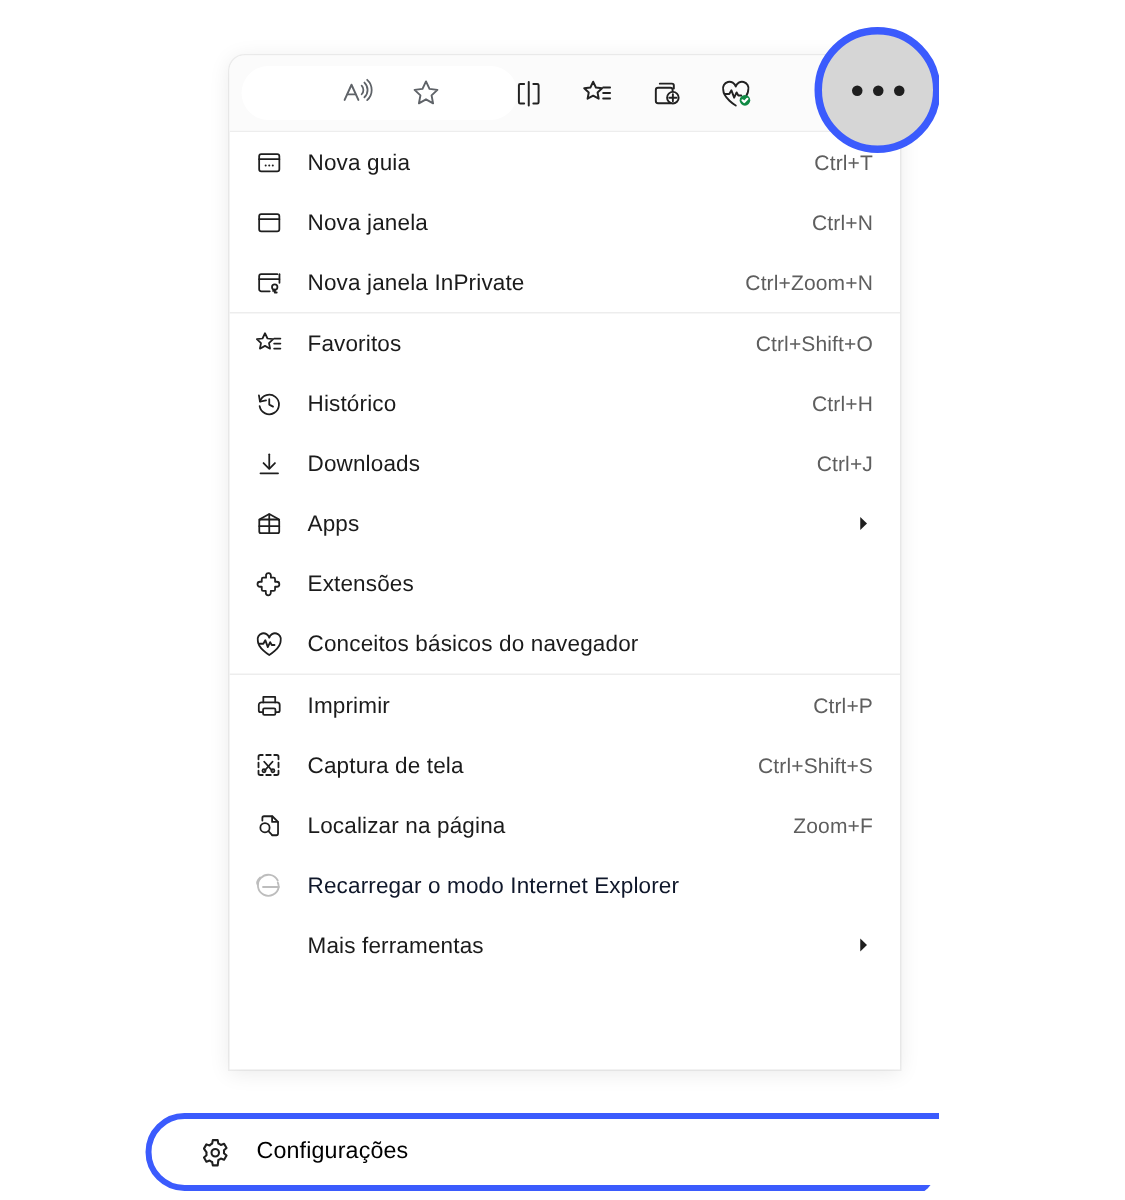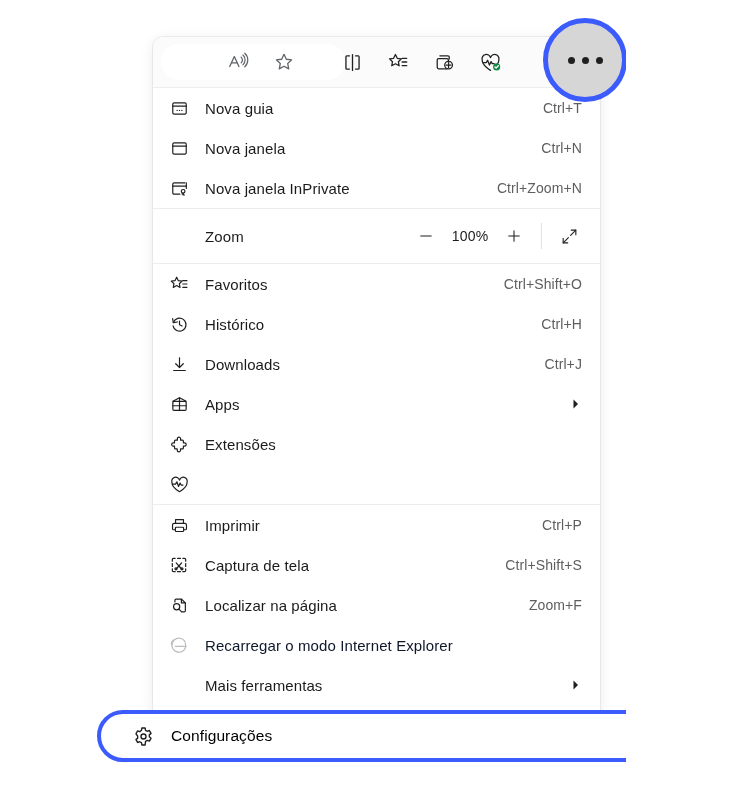--- a/index.html
+++ b/index.html
@@ -144,21 +144,21 @@
     width: 1px;
     height: 26px;
     background: #e2e2e2;
     margin: 0 6px;
   }
 
   
   #settings-wrap {
     position: absolute;
     left: 97px;
-    top: 710px;
+    top: 742px;
     width: 556px;
     height: 52px;
   }
   #settings-highlight {
     position: absolute;
     inset: 0;
     border: 4px solid #3b5bfd;
     border-radius: 26px;
     background: #ffffff;
     box-sizing: border-box;
@@ -298,46 +298,20 @@
             <circle cx="16.6" cy="15.6" r="2.3"></circle>
             <path d="M16.6 17.9 v2.3 h1.7"></path>
             <path d="M15.2 18.9 h1.6"></path>
           </svg>
         </span>
         <span class="row-label">Nova janela InPrivate</span>
         <span class="row-accel">Ctrl+Zoom+N</span>
       </div>
     </div>
 
-    <div class="menu-section">
-      <div class="zoom-row">
-        <span class="zoom-label">Zoom</span>
-        <span class="zoom-ctl">
-          <svg width="18" height="18" viewBox="0 0 24 24" fill="none" stroke="currentColor" stroke-width="1.4" stroke-linecap="round">
-            <path d="M5 12 H19"></path>
-          </svg>
-        </span>
-        <span class="zoom-value">100%</span>
-        <span class="zoom-ctl">
-          <svg width="18" height="18" viewBox="0 0 24 24" fill="none" stroke="currentColor" stroke-width="1.4" stroke-linecap="round">
-            <path d="M5 12 H19"></path>
-              <path d="M12 5 V19"></path>
-          </svg>
-        </span>
-        <span class="zoom-divider"></span>
-        <span class="zoom-ctl">
-          <svg width="19" height="19" viewBox="0 0 24 24" fill="none" stroke="currentColor" stroke-width="1.4" stroke-linecap="round" stroke-linejoin="round">
-            <path d="M20 4 L13.4 10.6"></path>
-              <path d="M14.2 4 H20 V9.8"></path>
-            <path d="M4 20 L10.6 13.4"></path>
-              <path d="M9.8 20 H4 V14.2"></path>
-          </svg>
-        </span>
-      </div>
-    </div>
 
     <div class="menu-section">
 
       <div class="menu-row">
         <span class="row-icon">
           <svg width="20" height="20" viewBox="0 0 24 24" fill="none" stroke="currentColor" stroke-width="1.4" stroke-linecap="round" stroke-linejoin="round">
             <path d="M9.2 3.8 l2.0 4.2 4.5.55 -3.3 3.1 .85 4.5 -4.05-2.25 -4.05 2.25 .85-4.5 -3.3-3.1 4.5-.55 Z"></path>
             <path d="M16.5 8 H21.5"></path>
               <path d="M16.5 12 H21.5"></path>
               <path d="M16.5 16 H21.5"></path>
@@ -398,20 +372,21 @@
         <span class="row-accel"></span>
       </div>
 
       <div class="menu-row">
         <span class="row-icon">
           <svg width="21" height="21" viewBox="0 0 24 24" fill="none" stroke="currentColor" stroke-width="1.4" stroke-linecap="round" stroke-linejoin="round">
             <path d="M12 20.2 S3.3 15 3.3 9.3 A4.3 4.3 0 0 1 12 7.0 a4.3 4.3 0 0 1 8.7 2.3 c0 5.7-8.7 10.9-8.7 10.9 Z"></path>
             <path d="M4.0 11.6 h3.5 l1.5-2.7 1.9 5.3 1.8-3.8 1.2 2.2 h2.1" fill="none"></path>
           </svg>
         </span>
+        <span class="row-label">Conceitos básicos do navegador</span>
         <span class="row-accel"></span>
       </div>
     </div>
 
     <div class="menu-section">
 
       <div class="menu-row">
         <span class="row-icon">
           <svg width="19" height="19" viewBox="0 0 24 24" fill="none" stroke="currentColor" stroke-width="1.5" stroke-linecap="round" stroke-linejoin="round">
             <path d="M7 9.2 V4.6 h10 V9.2"></path>

